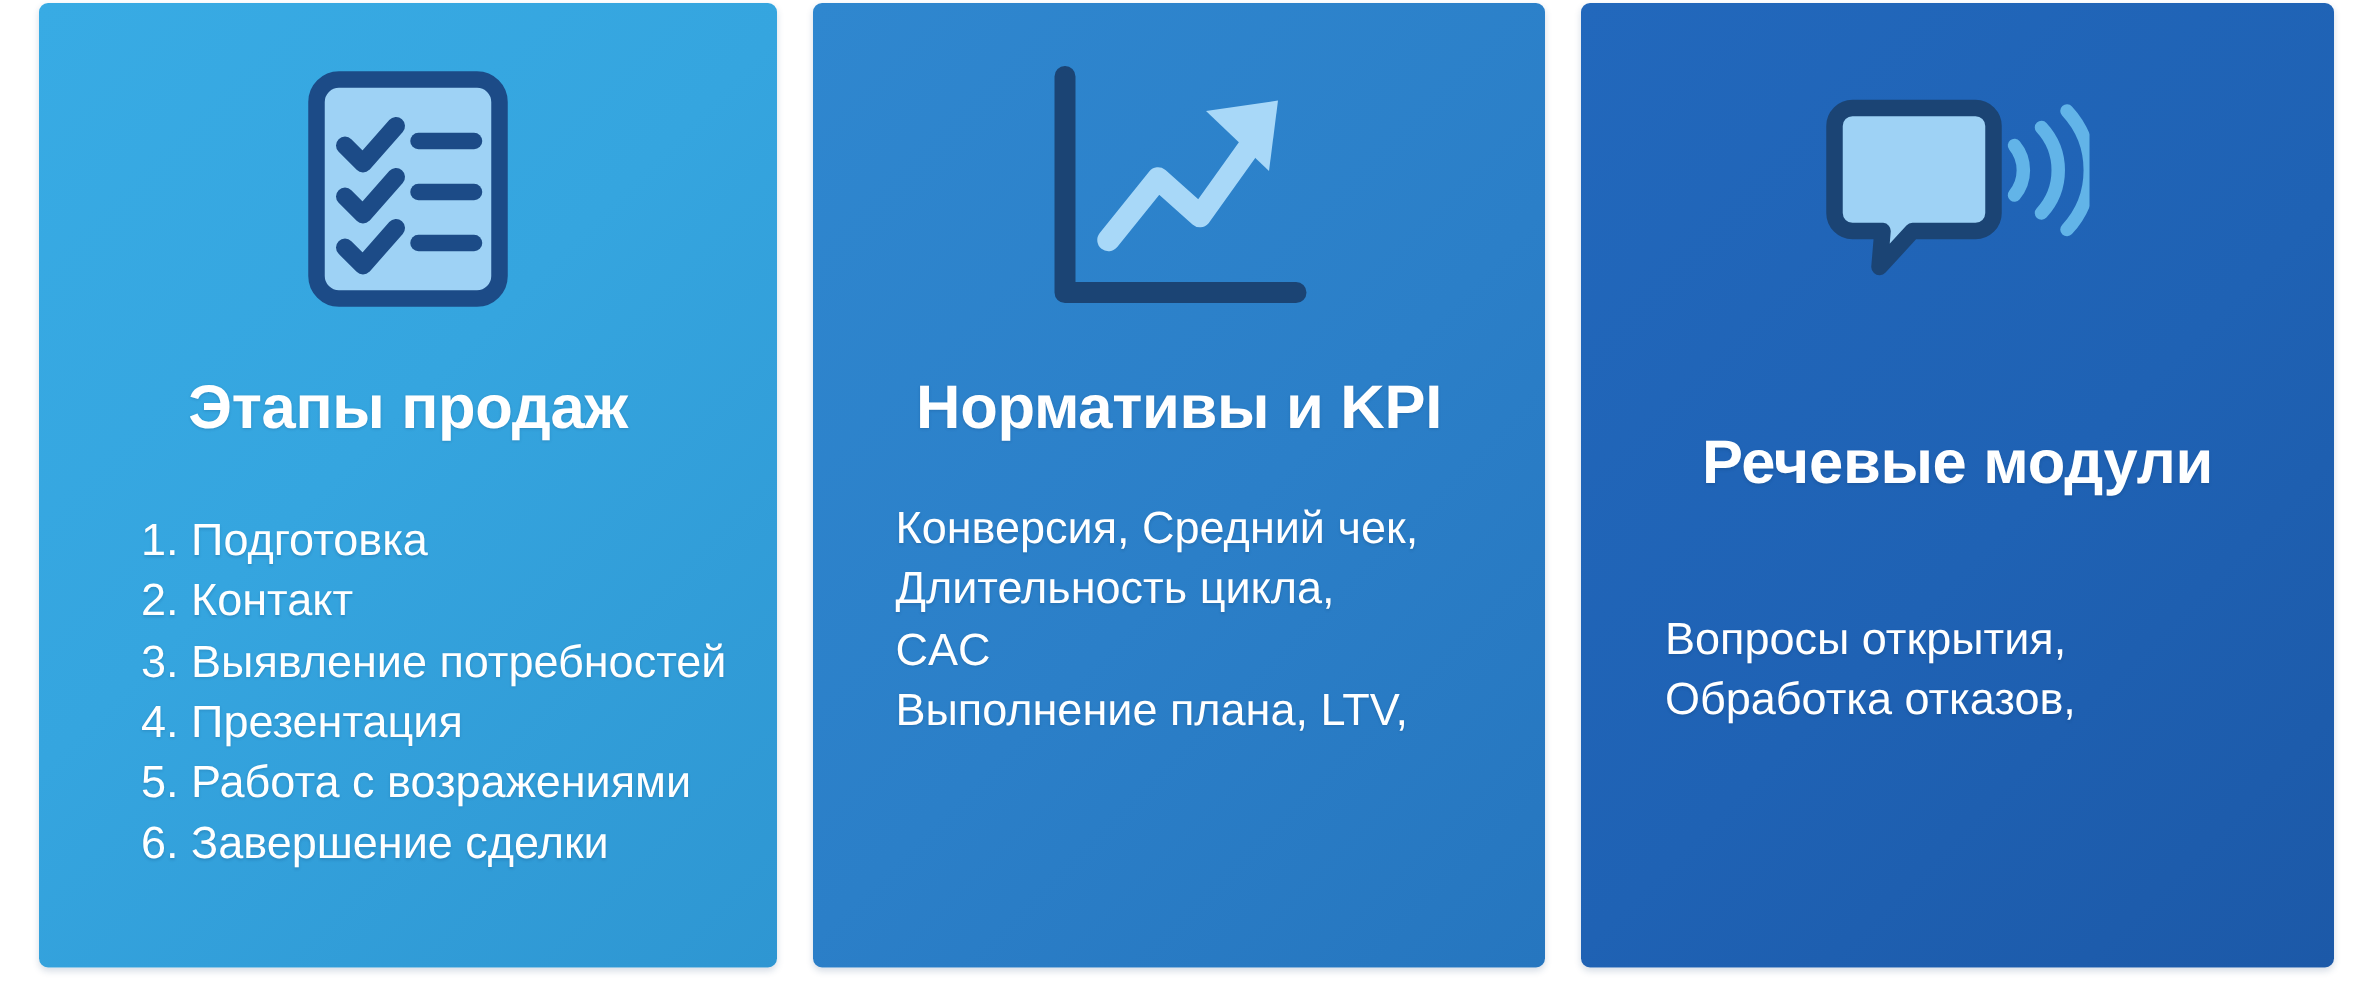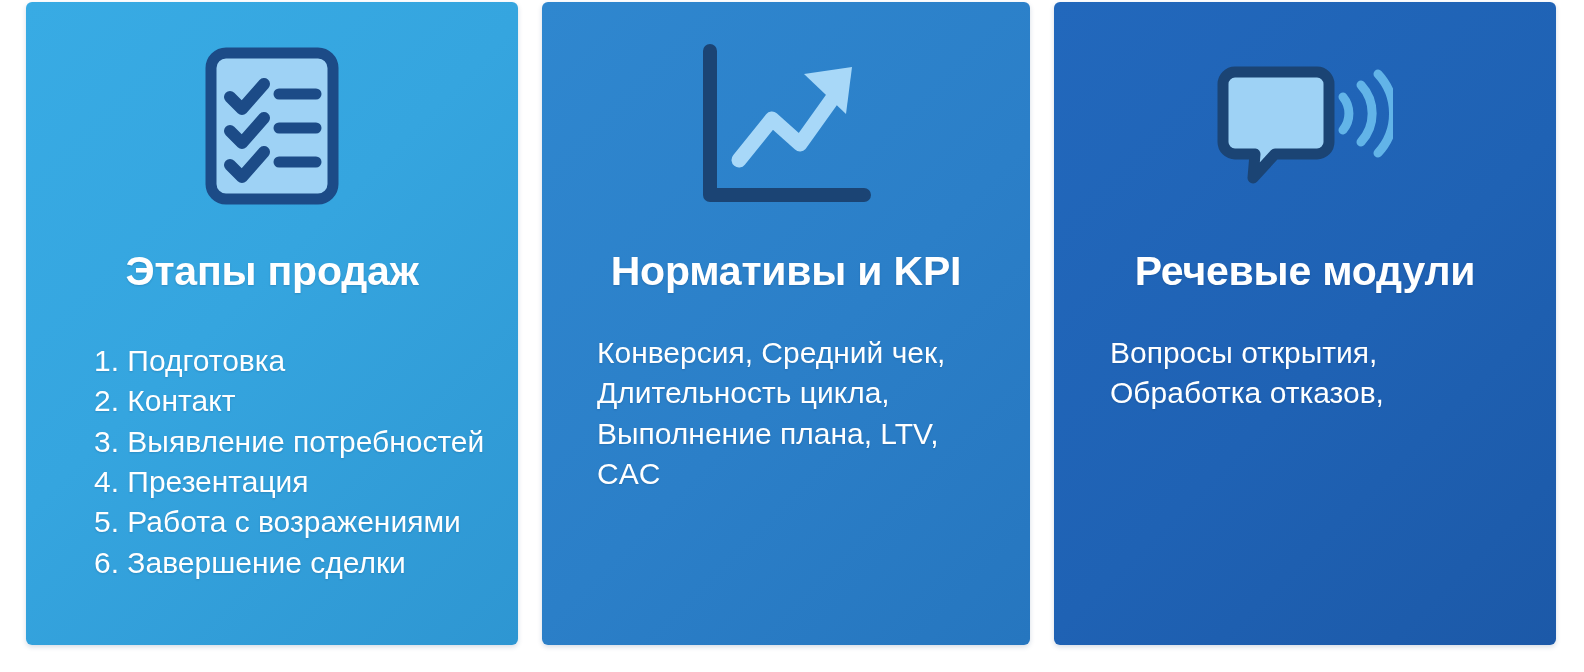--- a/index.html
+++ b/index.html
@@ -42,20 +42,21 @@
     width: 492px;
     background: linear-gradient(135deg, #38abe4 0%, #35a5df 45%, #2e96d2 100%);
   }
   .card-2 {
     width: 488px;
     background: linear-gradient(135deg, #2f87cf 0%, #2b7fc8 55%, #2676bf 100%);
   }
   .card-3 {
     width: 502px;
     background: linear-gradient(135deg, #2268bc 0%, #1f62b4 55%, #1c59a8 100%);
+    gap: 37px;
   }
 
   .icon-wrap {
     height: 248px;
     width: 100%;
     display: flex;
     align-items: center;
     justify-content: center;
   }
   .icon-wrap svg { display: block; }
@@ -146,22 +147,22 @@
       <svg width="180" height="166" viewBox="0 0 180 166" aria-hidden="true">
         <path d="M14 8 L14 152 L168 152" fill="none" stroke="#1b4474" stroke-width="14" stroke-linecap="round" stroke-linejoin="round"></path>
         <path d="M43 117 L76 76 L104 101 L139 52" fill="none" stroke="#a8d8f8" stroke-width="15" stroke-linecap="round" stroke-linejoin="round"></path>
         <path d="M108 31 L156 24 L150 71 Z" fill="#a8d8f8"></path>
       </svg>
     </div>
     <h2 class="card-title">Нормативы и KPI</h2>
     <div class="card-body">
       <div class="body-line">Конверсия, Средний чек,</div>
       <div class="body-line">Длительность цикла,</div>
+      <div class="body-line">CAC</div>
       <div class="body-line">Выполнение плана, LTV,</div>
-      <div class="body-line">CAC</div>
     </div>
   </div>
 
   <div class="card card-3">
     <div class="icon-wrap">
       <svg width="176" height="120" viewBox="0 0 176 120" aria-hidden="true">
         <path d="M18 6 H100 a12 12 0 0 1 12 12 V76 a12 12 0 0 1 -12 12 H58 L36 112 L38 88 H18 a12 12 0 0 1 -12 -12 V18 a12 12 0 0 1 12 -12 Z" fill="#9ed2f5" stroke="#1b4474" stroke-width="11" stroke-linejoin="round"></path>
         <path d="M126 31 a26 26 0 0 1 0 33" fill="none" stroke="#62b4e8" stroke-width="9" stroke-linecap="round"></path>
         <path d="M144 19 a42 42 0 0 1 0 57" fill="none" stroke="#62b4e8" stroke-width="9" stroke-linecap="round"></path>
         <path d="M161 8 a58 58 0 0 1 0 79" fill="none" stroke="#62b4e8" stroke-width="9" stroke-linecap="round"></path>

